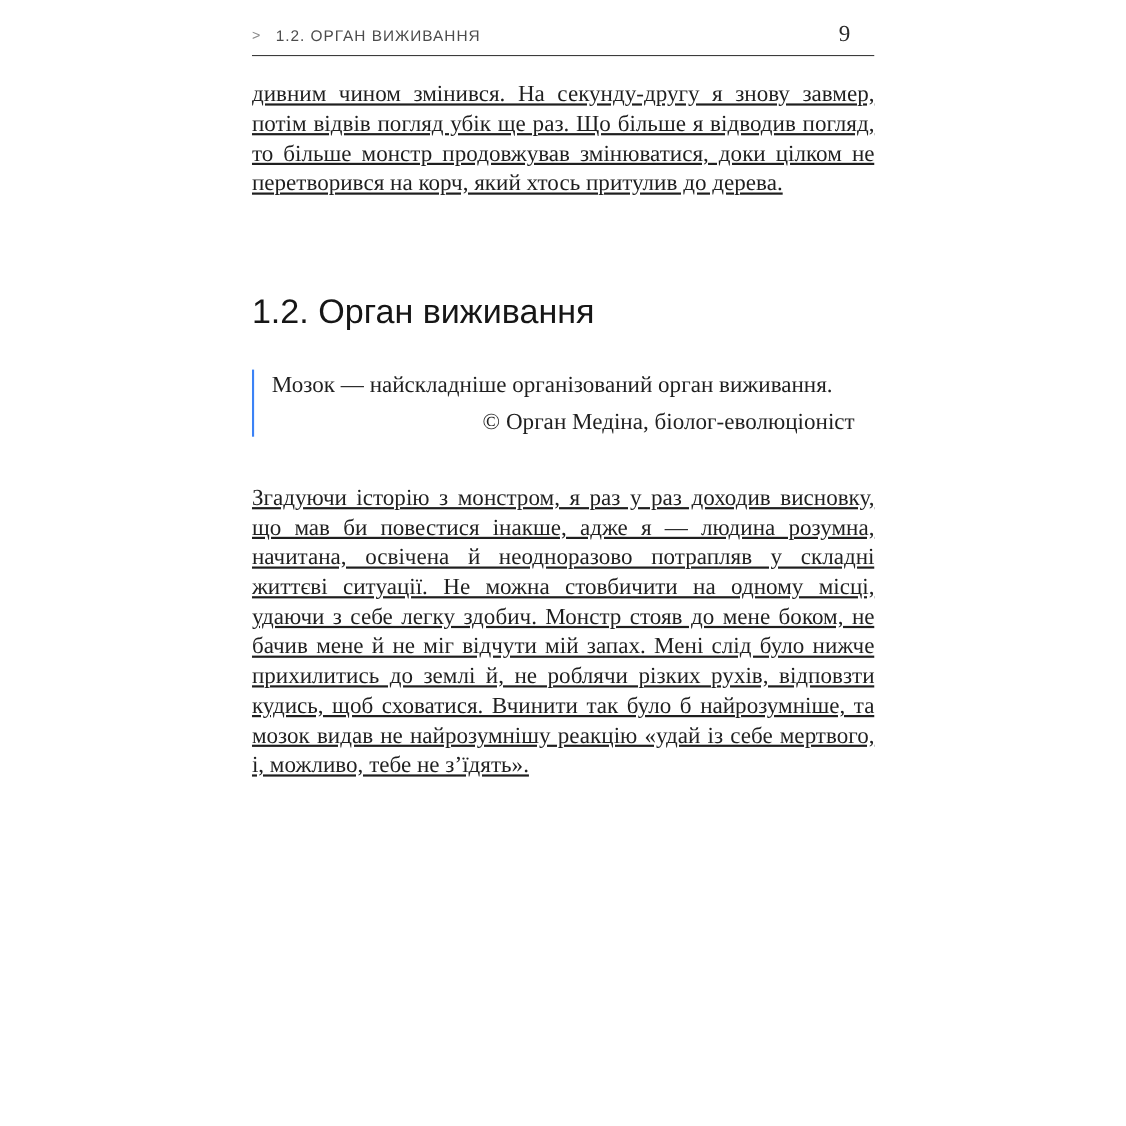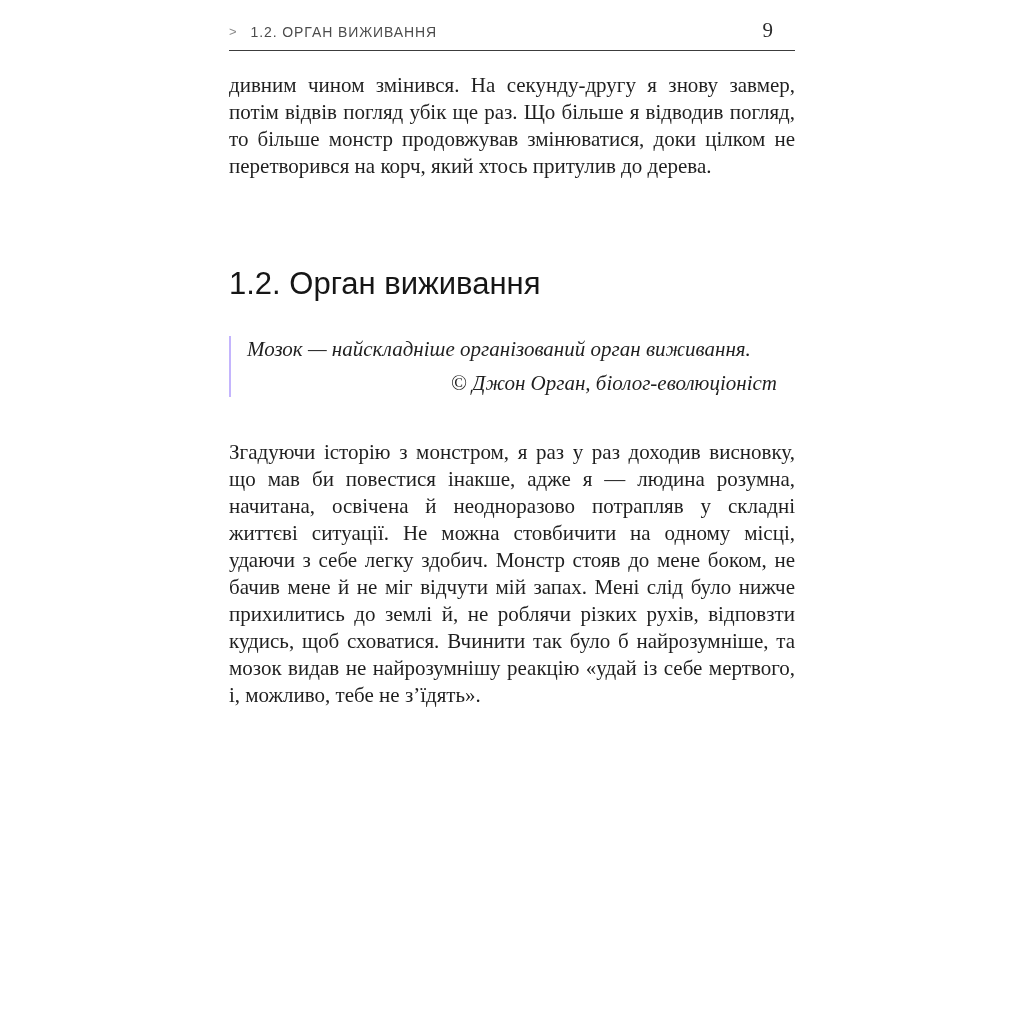--- a/index.html
+++ b/index.html
@@ -63,20 +63,21 @@
   .body-text {
     margin-top: 21px;
     font-size: 21px;
     line-height: 27px;
     text-align: justify;
     hyphens: auto;
     -webkit-hyphens: auto;
   }
   .para {
     margin: 0;
+    text-decoration: underline;
   }
   .para.indent {
     text-indent: 32px;
   }
 
   
   .section-heading {
     font-family: "Liberation Sans", "DejaVu Sans", sans-serif;
     font-weight: normal;
     font-size: 31px;
@@ -84,22 +85,21 @@
     color: #161616;
     margin: 86px 0 34px 0;
     text-align: left;
     text-indent: 0;
   }
 
   
   .epigraph {
     margin: 0 0 42px 0;
     padding-left: 16px;
-    border-left: 2px solid #c4b5fd;
-    font-style: italic;
+    border-left: 2px solid #3b82f6;
   }
   .epigraph-text {
     margin: 0;
     text-align: left;
     line-height: 27px;
   }
   .epigraph-attribution {
     margin: 7px 0 0 0;
     text-align: right;
     padding-right: 18px;
@@ -123,21 +123,21 @@
 
   <main class="body-text">
 
     <p class="para">дивним чином змінився. На секунду-другу я знову завмер, потім відвів погляд убік ще раз. Що більше я відводив погляд, то більше монстр продовжував змінюватися, доки цілком не перетворився на корч, який хтось притулив до дерева.</p>
 
 
     <h2 class="section-heading">1.2. Орган виживання</h2>
 
     <blockquote class="epigraph">
       <p class="epigraph-text">Мозок — найскладніше організований орган виживання.</p>
-      <p class="epigraph-attribution">© Джон Орган, біолог-еволюціоніст</p>
+      <p class="epigraph-attribution">© Орган Медіна, біолог-еволюціоніст</p>
     </blockquote>
 
     <p class="para">Згадуючи історію з монстром, я раз у раз доходив висновку, що мав би повестися інакше, адже я — людина розумна, начитана, освічена й неодноразово потрапляв у складні життєві ситуації. Не можна стовбичити на одному місці, удаючи з себе легку здобич. Монстр стояв до мене боком, не бачив мене й не міг відчути мій запах. Мені слід було нижче прихилитись до землі й, не роблячи різких рухів, відповзти кудись, щоб сховатися. Вчинити так було б найрозумніше, та мозок видав не найрозумнішу реакцію «удай із себе мертвого, і, можливо, тебе не з’їдять».</p>
 
 
   </main>
 
 </div>
 
 </body></html>

